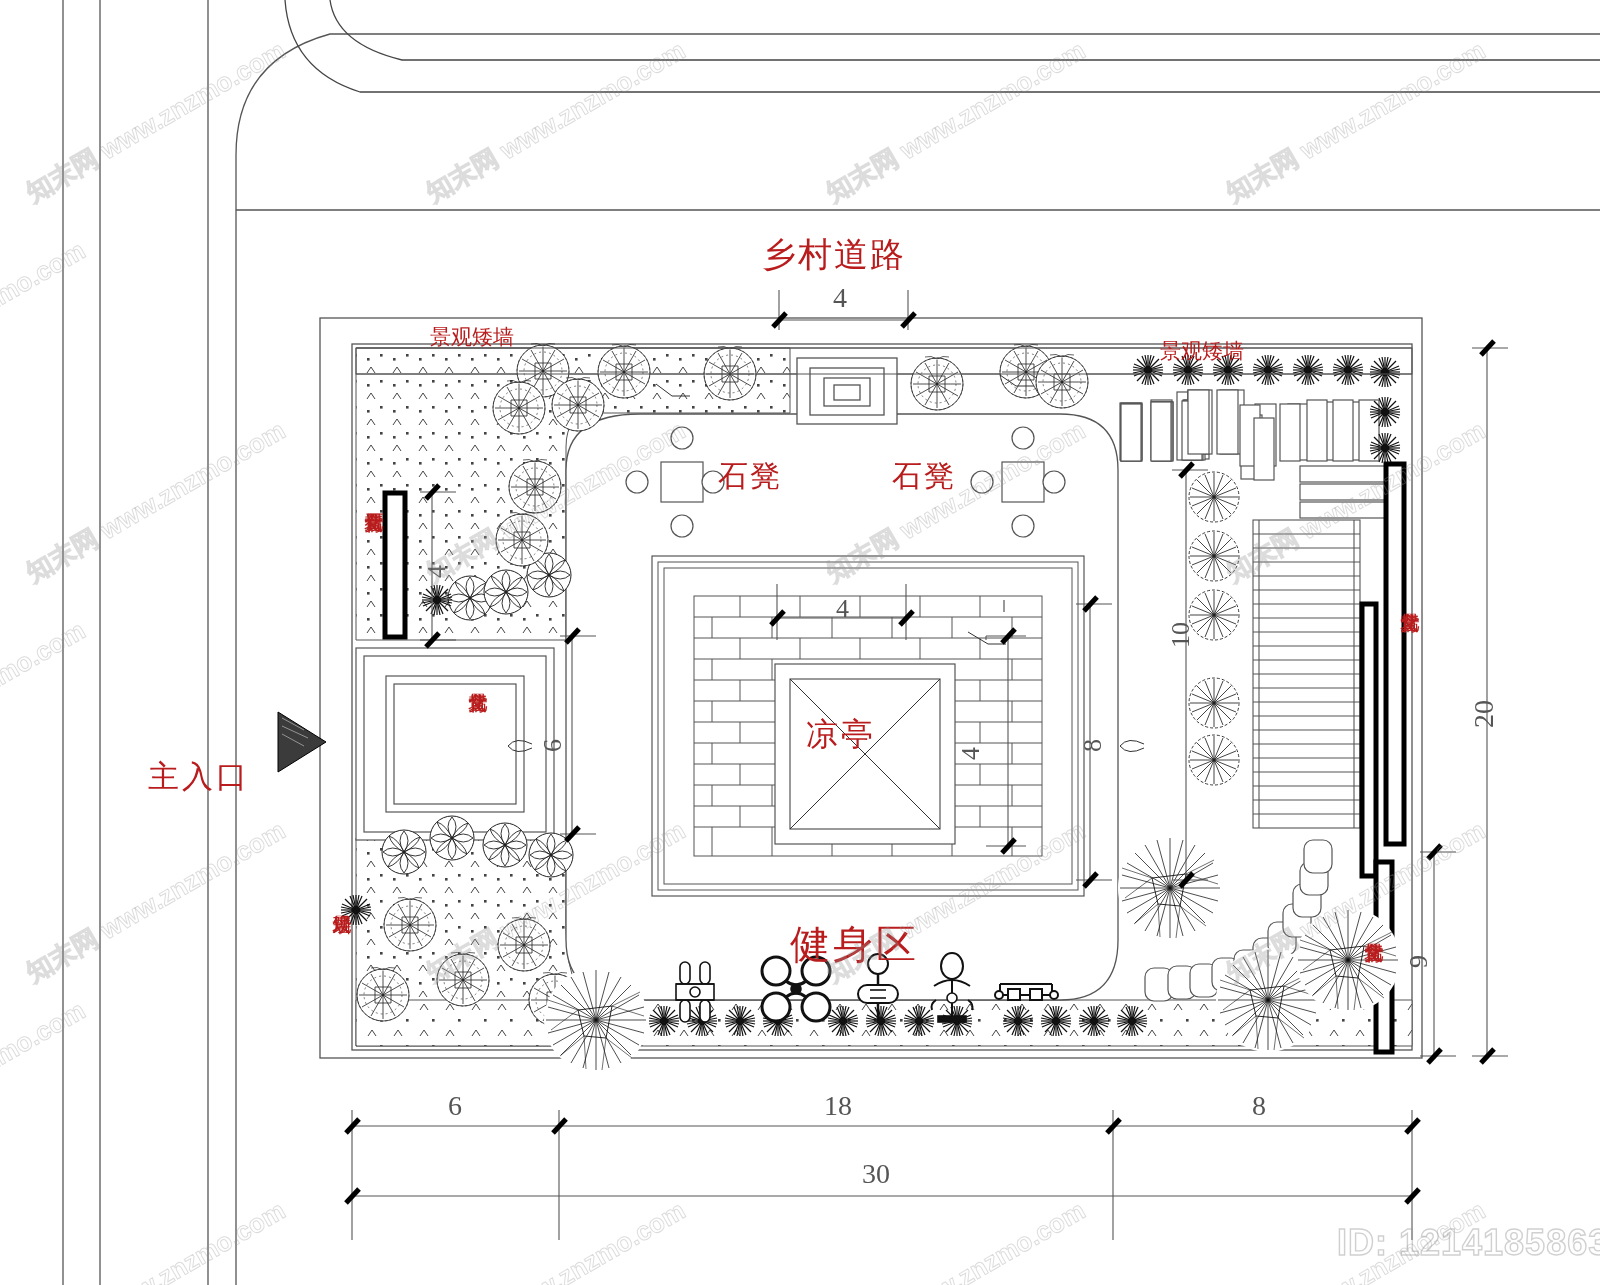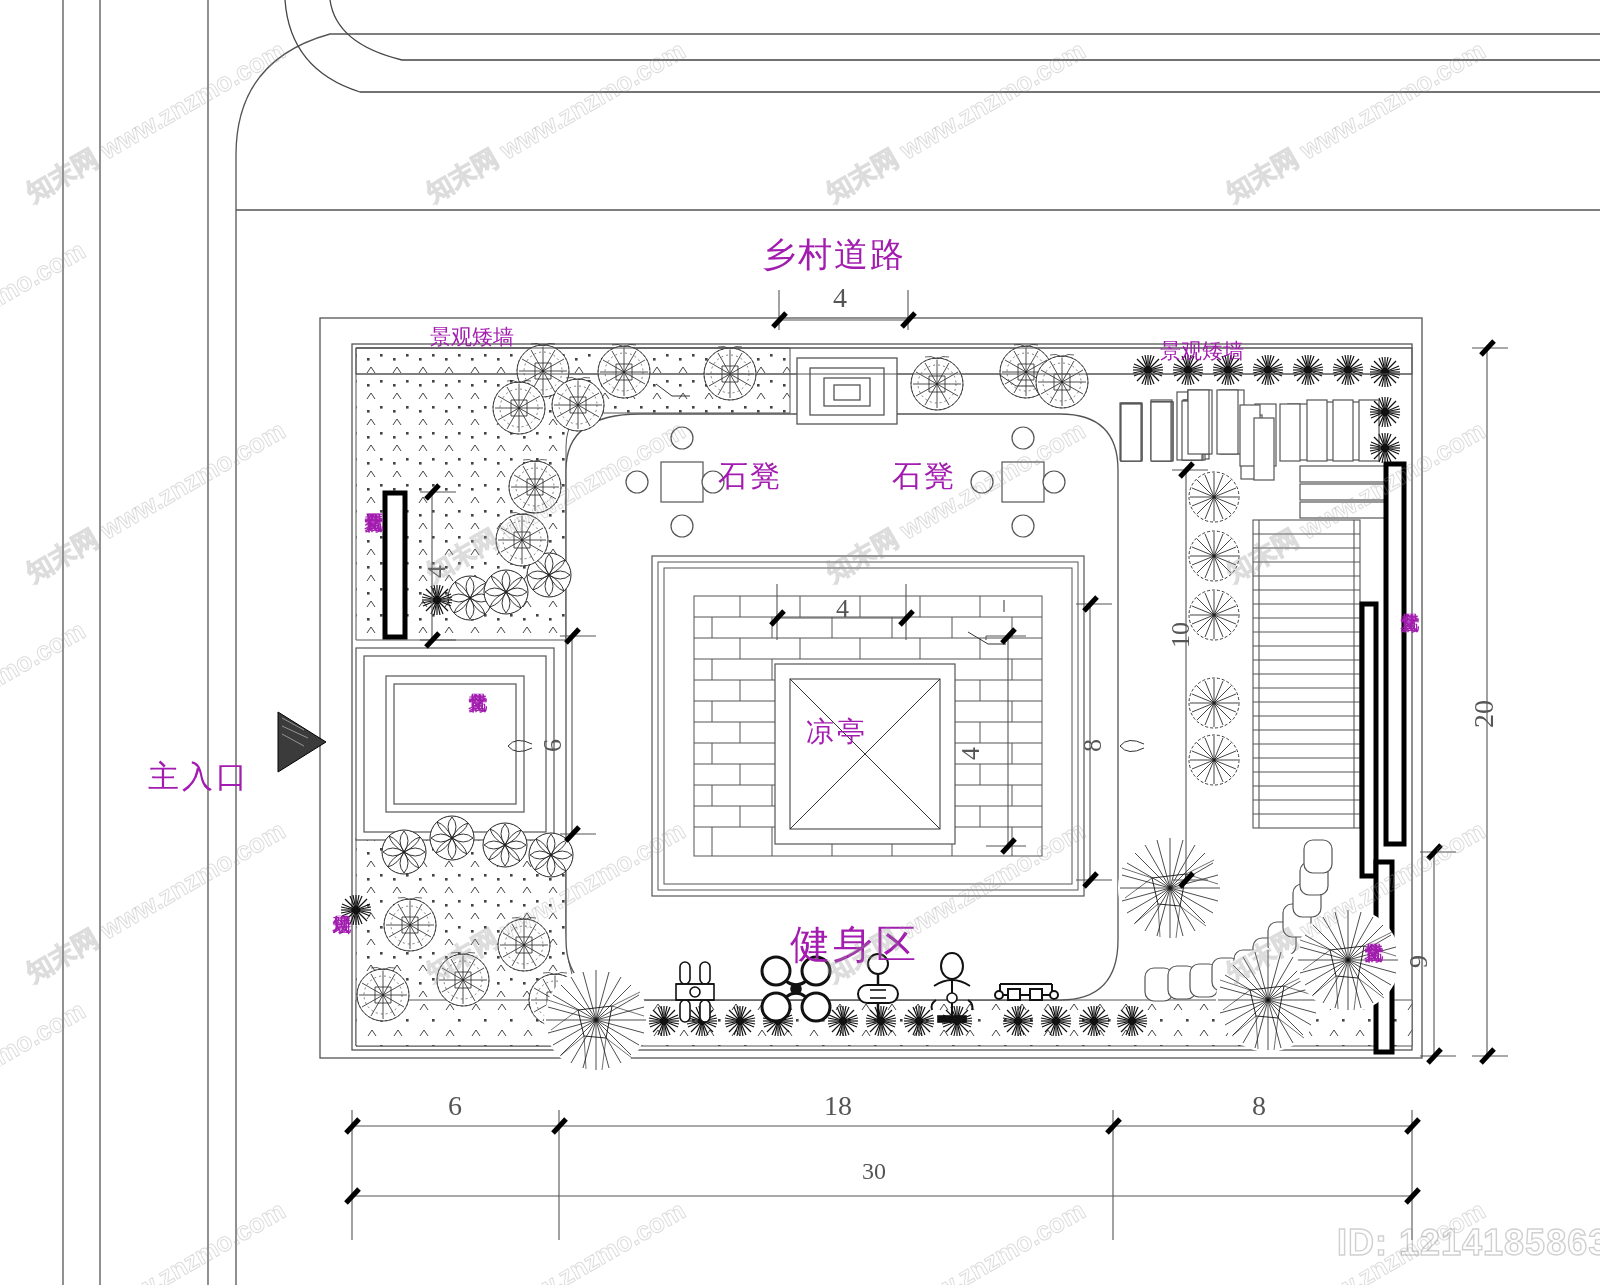--- a/index.html
+++ b/index.html
@@ -1,19 +1,19 @@
 <!DOCTYPE html>
 <html><head>
 <meta charset="utf-8">
 <style>
   html,body{margin:0;padding:0;background:#ffffff;}
   body{font-family:"Liberation Serif","DejaVu Serif",serif;}
   #stage{position:relative;width:1600px;height:1285px;background:#fff;overflow:hidden;}
   #stage svg{position:absolute;left:0;top:0;}
-  .lbl{position:absolute;color:#a21caf;white-space:nowrap;}
+  .lbl{position:absolute;color:#b91c1c;white-space:nowrap;}
   .cn{font-family:"DejaVu Serif","Liberation Serif",serif;}
   .dim{font-family:"Liberation Serif",serif;color:#555;}
   .vert{writing-mode:vertical-rl;text-orientation:upright;}
   .rot90{transform:rotate(-90deg);transform-origin:left top;}
   .wm{position:absolute;color:transparent;-webkit-text-stroke:1px rgba(150,150,150,.33);
       font-family:"Liberation Sans",sans-serif;font-weight:bold;pointer-events:none;
       transform:rotate(-30deg);transform-origin:left top;white-space:nowrap;}
   .wm-zm{position:absolute;color:transparent;-webkit-text-stroke:1.4px rgba(150,150,150,.45);
       font-family:"Liberation Sans",sans-serif;font-weight:bold;pointer-events:none;white-space:nowrap;}
 </style>
@@ -713,21 +713,21 @@
     <line x1="356" y1="348" x2="1412" y2="348"></line>
   </g>
 </svg>
 
 <div class="lbl cn" style="left:762px;top:232px;font-size:34px;letter-spacing:2px;">乡村道路</div>
 
 <div class="lbl dim" style="left:833px;top:282px;font-size:28px;">4</div>
 
 <div class="lbl cn" style="left:148px;top:756px;font-size:31px;letter-spacing:3px;">主入口</div>
 
-<div class="lbl cn" style="left:806px;top:713px;font-size:28px;letter-spacing:3px;text-align:center;">凉亭</div>
+<div class="lbl cn" style="left:806px;top:713px;font-size:32px;letter-spacing:3px;text-align:center;">凉亭</div>
 
 <div class="lbl cn" style="left:790px;top:917px;font-size:40px;letter-spacing:3px;">健身区</div>
 
 <div class="lbl cn" style="left:718px;top:456px;font-size:30px;letter-spacing:2px;">石凳</div>
 <div class="lbl cn" style="left:892px;top:456px;font-size:30px;letter-spacing:2px;">石凳</div>
 
 <div class="lbl cn" style="left:430px;top:323px;font-size:21px;">景观矮墙</div>
 <div class="lbl cn" style="left:1160px;top:337px;font-size:21px;">景观矮墙</div>
 
 <div class="lbl cn vert" style="left:330px;top:900px;font-size:19px;">景观矮墙</div>
@@ -736,21 +736,21 @@
 
 <div class="lbl cn vert" style="left:466px;top:678px;font-size:19px;">文化背景墙</div>
 
 <div class="lbl cn vert" style="left:1398px;top:598px;font-size:19px;">文化背景墙</div>
 
 <div class="lbl cn vert" style="left:1362px;top:928px;font-size:19px;">文化背景墙</div>
 
 <div class="lbl dim" style="left:448px;top:1090px;font-size:28px;">6</div>
 <div class="lbl dim" style="left:824px;top:1090px;font-size:28px;">18</div>
 <div class="lbl dim" style="left:1252px;top:1090px;font-size:28px;">8</div>
-<div class="lbl dim" style="left:862px;top:1158px;font-size:24px;">30</div>
+<div class="lbl dim" style="left:862px;top:1158px;font-size:28px;">30</div>
 
 <div class="lbl dim rot90" style="left:538px;top:752px;font-size:26px;">6</div>
 <div class="lbl dim rot90" style="left:422px;top:578px;font-size:26px;">4</div>
 <div class="lbl dim rot90" style="left:1078px;top:752px;font-size:26px;">8</div>
 <div class="lbl dim rot90" style="left:1166px;top:648px;font-size:26px;">10</div>
 <div class="lbl dim rot90" style="left:1404px;top:968px;font-size:26px;">9</div>
 <div class="lbl dim rot90" style="left:1468px;top:728px;font-size:28px;">20</div>
 <div class="lbl dim" style="left:836px;top:594px;font-size:26px;">4</div>
 <div class="lbl dim rot90" style="left:956px;top:760px;font-size:26px;">4</div>
 

